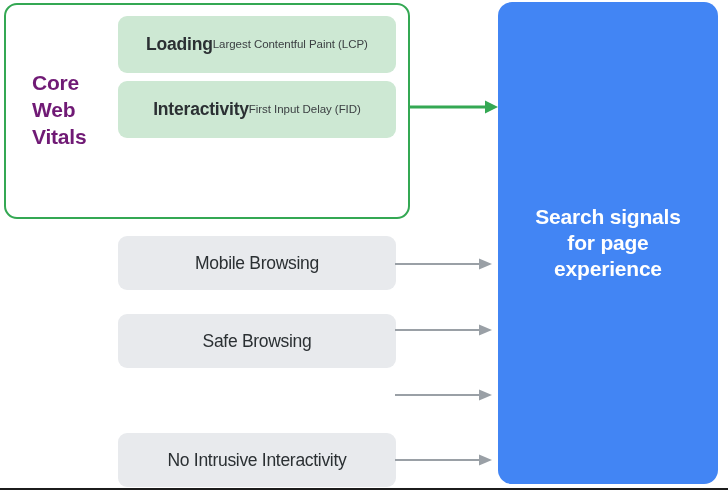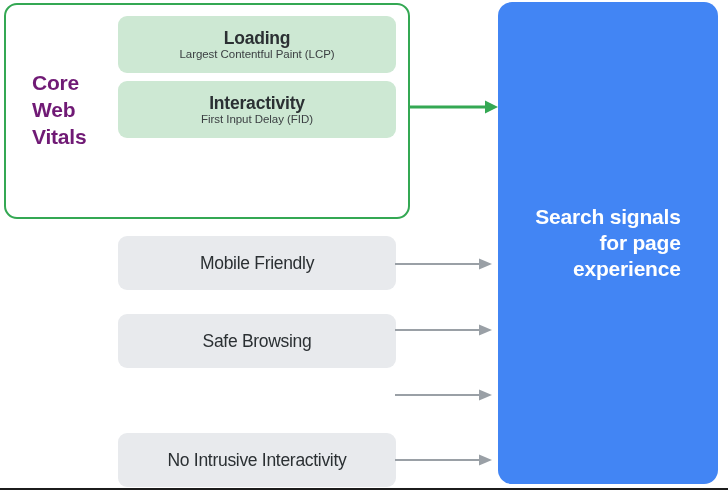--- a/index.html
+++ b/index.html
@@ -32,21 +32,21 @@
     border-radius: 14px;
     display: flex;
     align-items: center;
     justify-content: center;
   }
   .blue-panel-label {
     color: #ffffff;
     font-size: 21px;
     font-weight: bold;
     line-height: 1.25;
-    text-align: right;
+    text-align: center;
     letter-spacing: -0.2px;
     white-space: pre-line;
   }
 
   
   .cwv-group {
     position: absolute;
     left: 4px;
     top: 3px;
     width: 406px;
@@ -70,21 +70,21 @@
 
   
   .metric-card {
     position: absolute;
     left: 118px;
     width: 278px;
     height: 57px;
     background: #CDE8D3;
     border-radius: 9px;
     display: flex;
-    flex-direction: column;
+    flex-direction: row;
     align-items: center;
     justify-content: center;
   }
   .metric-card.c0 { top: 16px; }
   .metric-card.c1 { top: 81px; }
   .metric-card.c2 { top: 146px; }
 
   .metric-title {
     color: #2b3033;
     font-size: 17.5px;
@@ -161,21 +161,21 @@
     <div class="metric-sub">Largest Contentful Paint (LCP)</div>
   </div>
 
   <div class="metric-card c1">
     <div class="metric-title">Interactivity</div>
     <div class="metric-sub">First Input Delay (FID)</div>
   </div>
 
 
   <div class="signal-card s0">
-    <div class="signal-label">Mobile Friendly</div>
+    <div class="signal-label">Mobile Browsing</div>
   </div>
 
   <div class="signal-card s1">
     <div class="signal-label">Safe Browsing</div>
   </div>
 
 
   <div class="signal-card s3">
     <div class="signal-label">No Intrusive Interactivity</div>
   </div>

